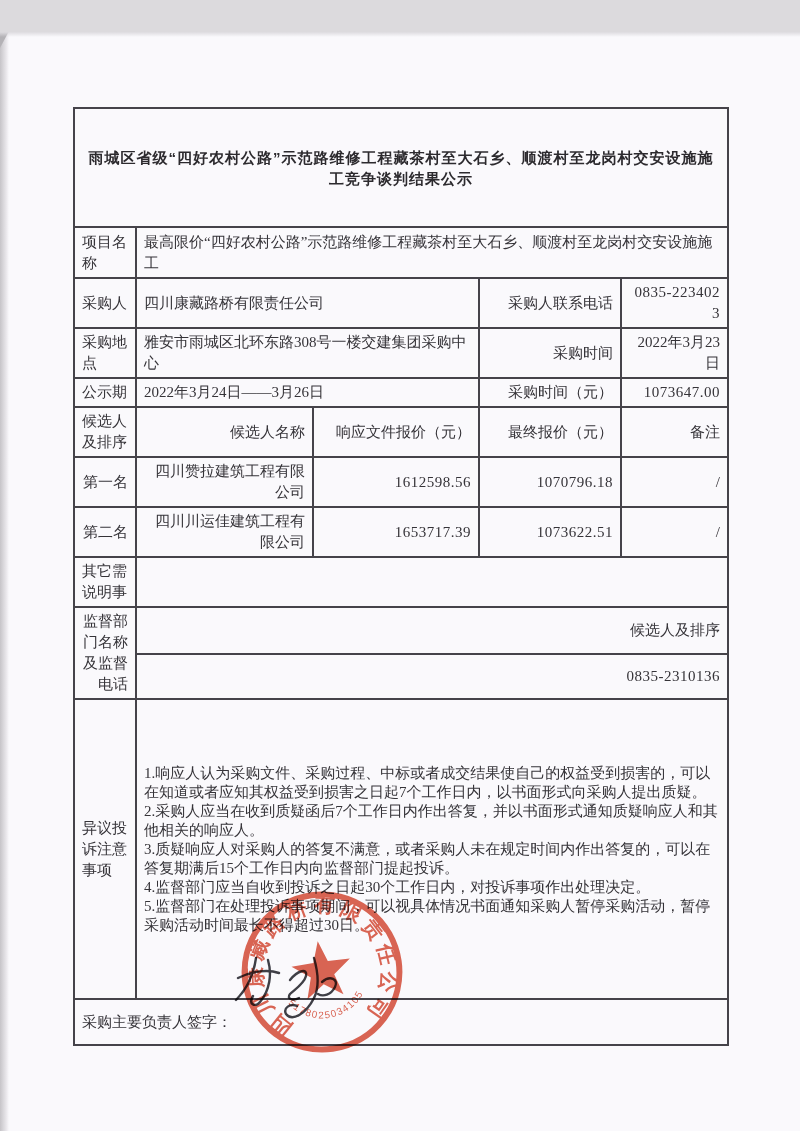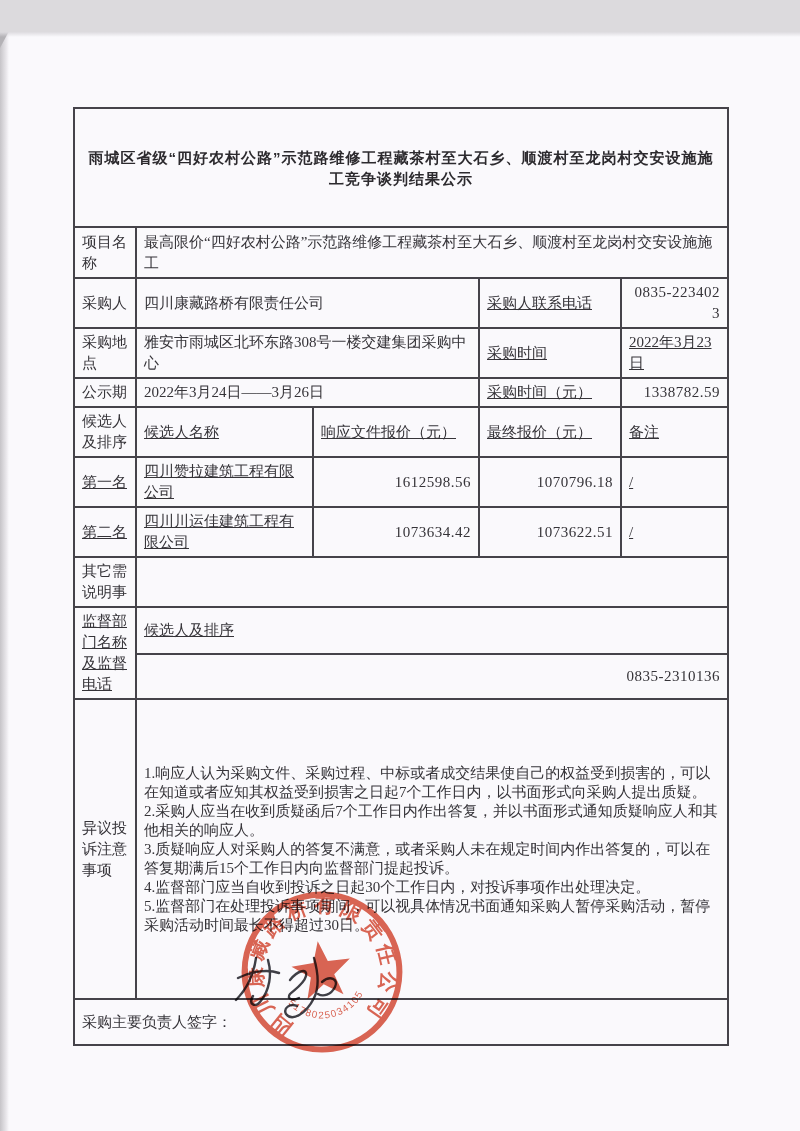--- a/index.html
+++ b/index.html
@@ -15,21 +15,21 @@
         background:linear-gradient(to top,#e3e1e5,rgba(0,0,0,0));}
 
   table.doc{position:absolute;left:73px;top:75px;width:654px;border-collapse:collapse;
         table-layout:fixed;}
   table.doc td{border:2px solid #45434a;vertical-align:middle;padding:3px 7px;
         font-size:15px;line-height:21px;word-break:break-all;}
   td.title-cell{height:111px;text-align:center;font-family:"Liberation Sans",sans-serif;
         font-weight:700;font-size:20px;line-height:37px;letter-spacing:1px;color:#2c2a2e;
         padding:0 20px;}
   td.lbl{padding:3px 6px;}
-  td.ctr{text-align:left;text-decoration:underline;}
+  td.ctr{text-align:right;}
   td.num{text-align:right;font-size:14px;letter-spacing:0.5px;}
   tr.r-project{height:51px;}
   tr.r-purchaser{height:44px;}
   tr.r-location{height:46px;}
   tr.r-publicity{height:27px;}
   tr.r-candhead{height:40px;}
   tr.r-rank{height:46px;}
   tr.r-other{height:32px;}
   tr.r-dept{height:40px;}
   tr.r-dphone{height:38px;}
@@ -81,21 +81,21 @@
         <td class="lbl">采购地点</td>
         <td colspan="2">雅安市雨城区北环东路308号一楼交建集团采购中心</td>
         <td class="ctr">采购时间</td>
         <td class="ctr">2022年3月23日</td>
       </tr>
 
       <tr class="r-publicity">
         <td class="lbl">公示期</td>
         <td colspan="2">2022年3月24日——3月26日</td>
         <td class="ctr">采购时间（元）</td>
-        <td class="num">1338782.59</td>
+        <td class="num">1073647.00</td>
       </tr>
 
       <tr class="r-candhead">
         <td class="lbl">候选人及排序</td>
         <td class="ctr">候选人名称</td>
         <td class="ctr">响应文件报价（元）</td>
         <td class="ctr">最终报价（元）</td>
         <td class="ctr">备注</td>
       </tr>
 
@@ -103,21 +103,21 @@
         <td class="ctr lbl">第一名</td>
         <td class="ctr">四川赞拉建筑工程有限公司</td>
         <td class="num">1612598.56</td>
         <td class="num">1070796.18</td>
         <td class="ctr">/</td>
       </tr>
 
       <tr class="r-rank">
         <td class="ctr lbl">第二名</td>
         <td class="ctr">四川川运佳建筑工程有限公司</td>
-        <td class="num">1073634.42</td>
+        <td class="num">1653717.39</td>
         <td class="num">1073622.51</td>
         <td class="ctr">/</td>
       </tr>
 
       <tr class="r-other">
         <td class="lbl">其它需说明事</td>
         <td colspan="4"></td>
       </tr>
 
       <tr class="r-dept">

